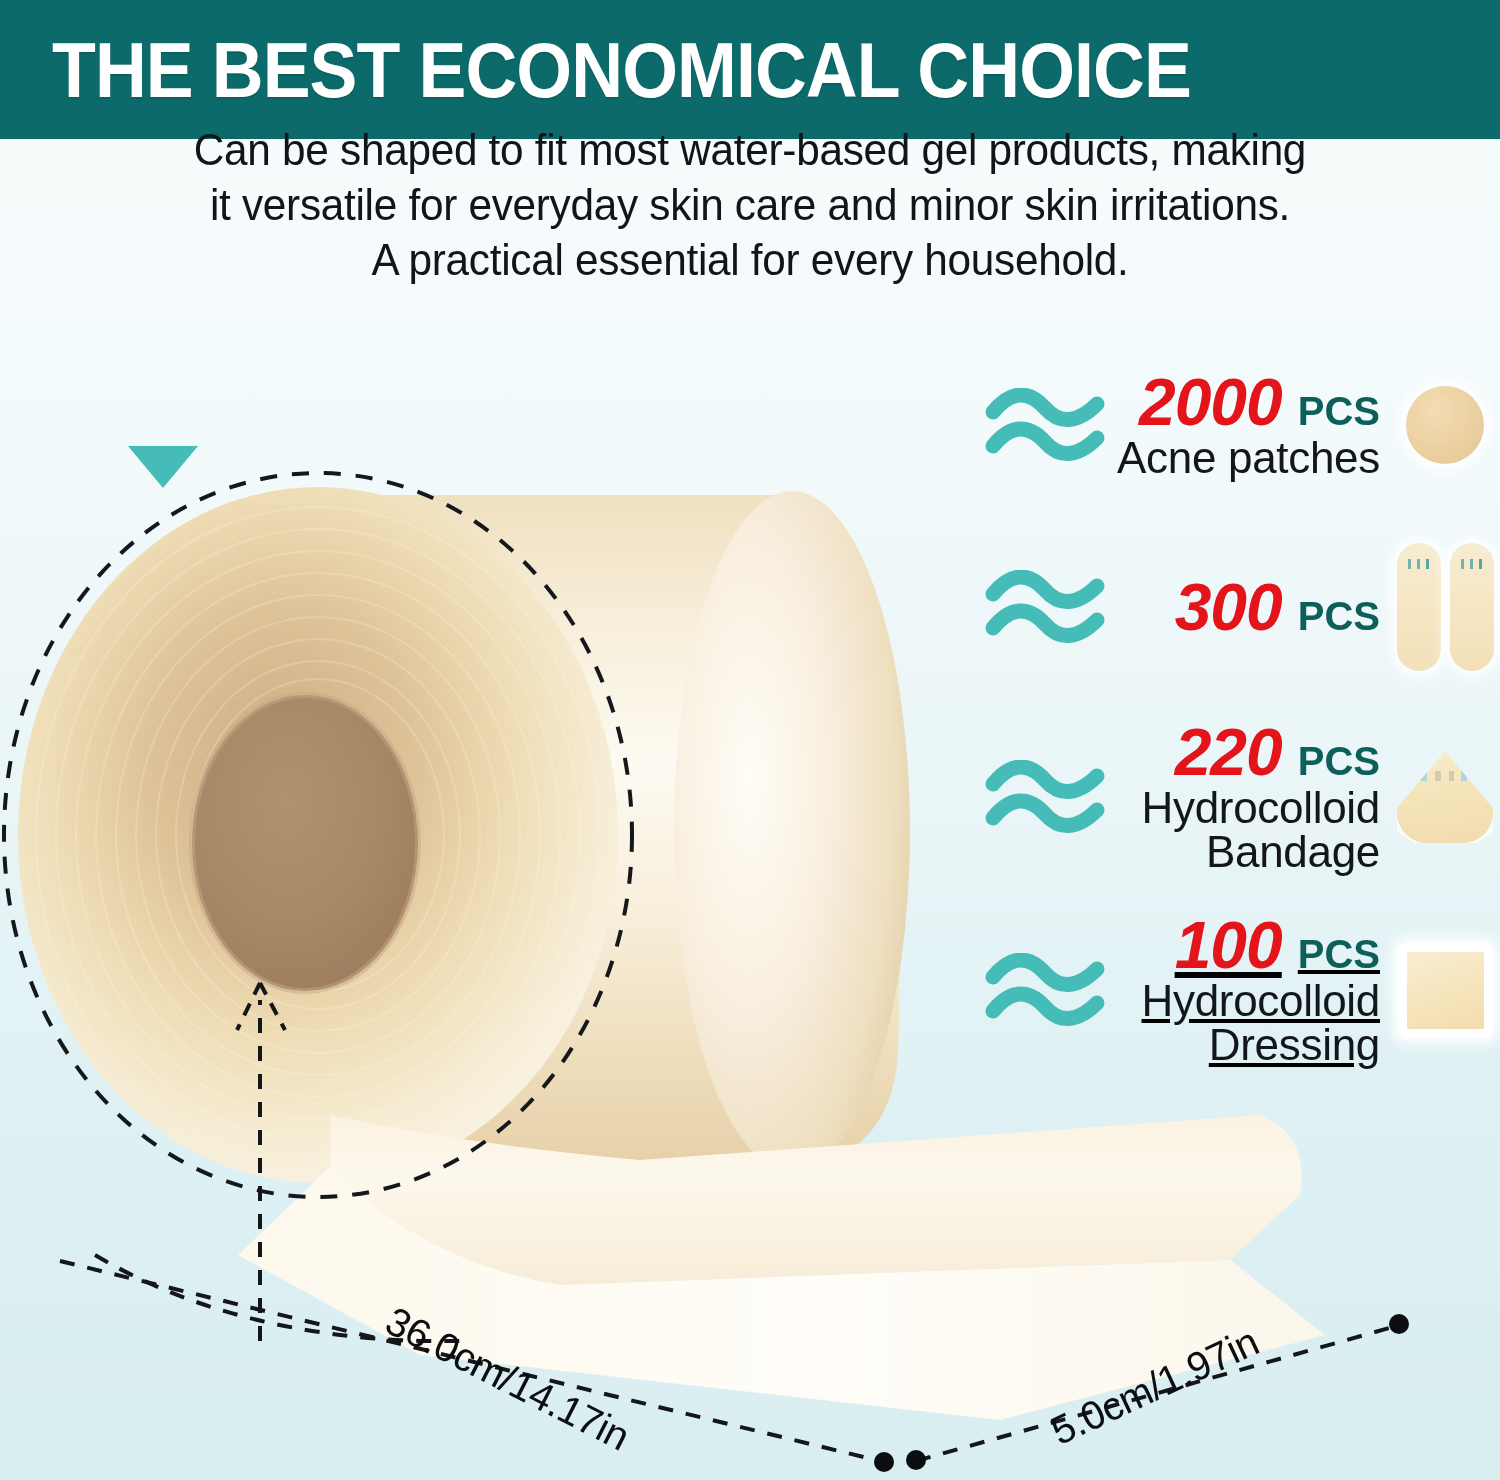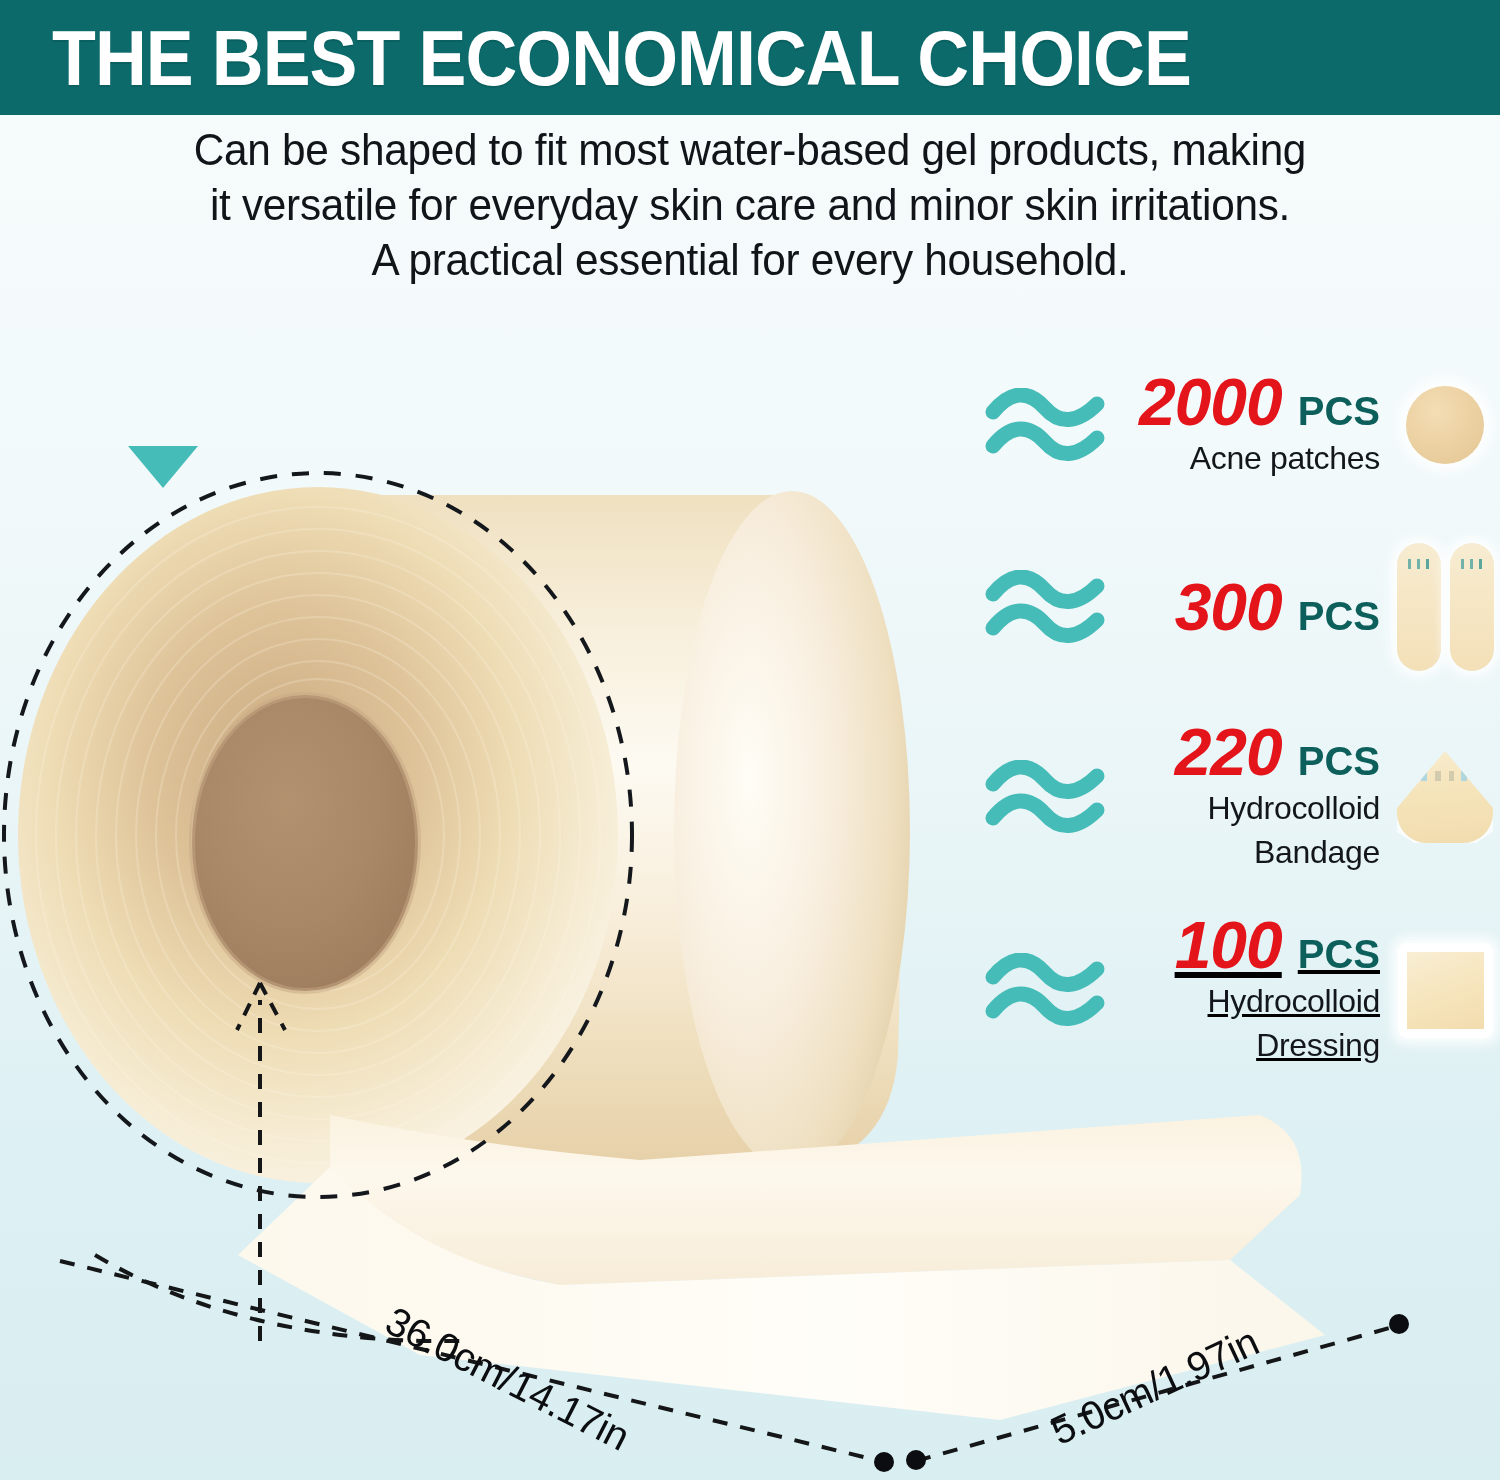--- a/index.html
+++ b/index.html
@@ -15,21 +15,21 @@
   #canvas{
     position:relative;
     width:1500px;height:1480px;
     background:
       linear-gradient(180deg,#f7fbfb 0%,#f3fafb 28%,#e9f5f7 55%,#ddf0f3 78%,#d9eef1 100%);
     overflow:hidden;
   }
 
   
   .header-bar{
-    position:absolute;left:0;top:0;width:1500px;height:115px;
+    position:absolute;left:0;top:0;width:1500px;height:139px;
     background:#0c6a6a;
     display:flex;align-items:center;
   }
   .header-title{
     color:#ffffff;
     font-family:"Liberation Sans", sans-serif;
     font-weight:700;
     font-size:78px;
     line-height:78px;
     letter-spacing:-1px;
@@ -119,21 +119,21 @@
   .yield-pcs{
     color:#0d5f5c;
     font-weight:700;
     font-size:40px;
     line-height:40px;
     margin-left:16px;
     letter-spacing:0px;
   }
   .yield-label{
     color:#13171c;
-    font-size:32px;
+    font-size:44px;
     line-height:44px;
     text-align:right;
     margin-top:2px;
     white-space:pre-line;
     letter-spacing:-.3px;
   }
   .thumb{
     flex:0 0 auto;width:110px;height:140px;
     display:flex;align-items:center;justify-content:center;
   }

